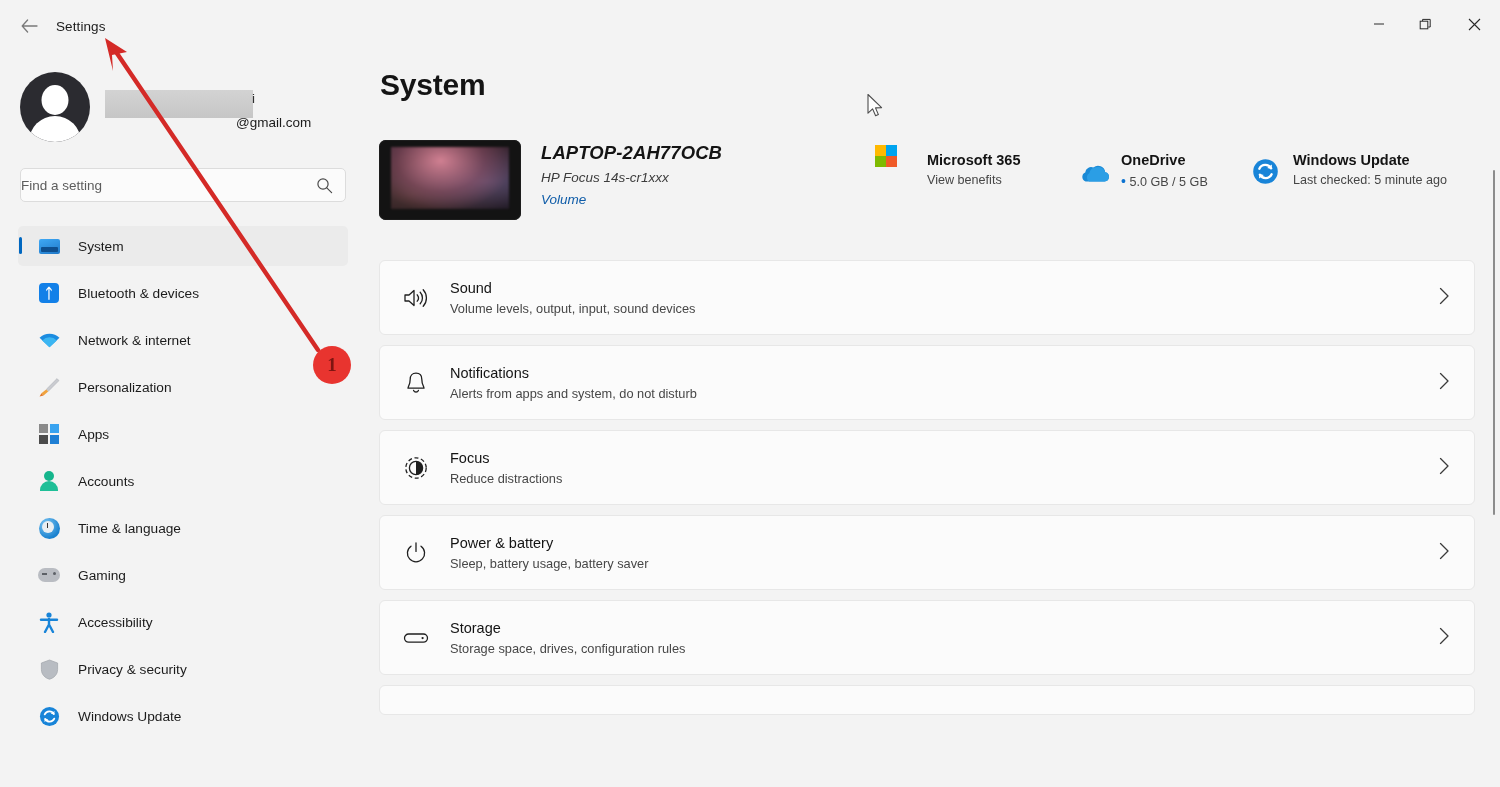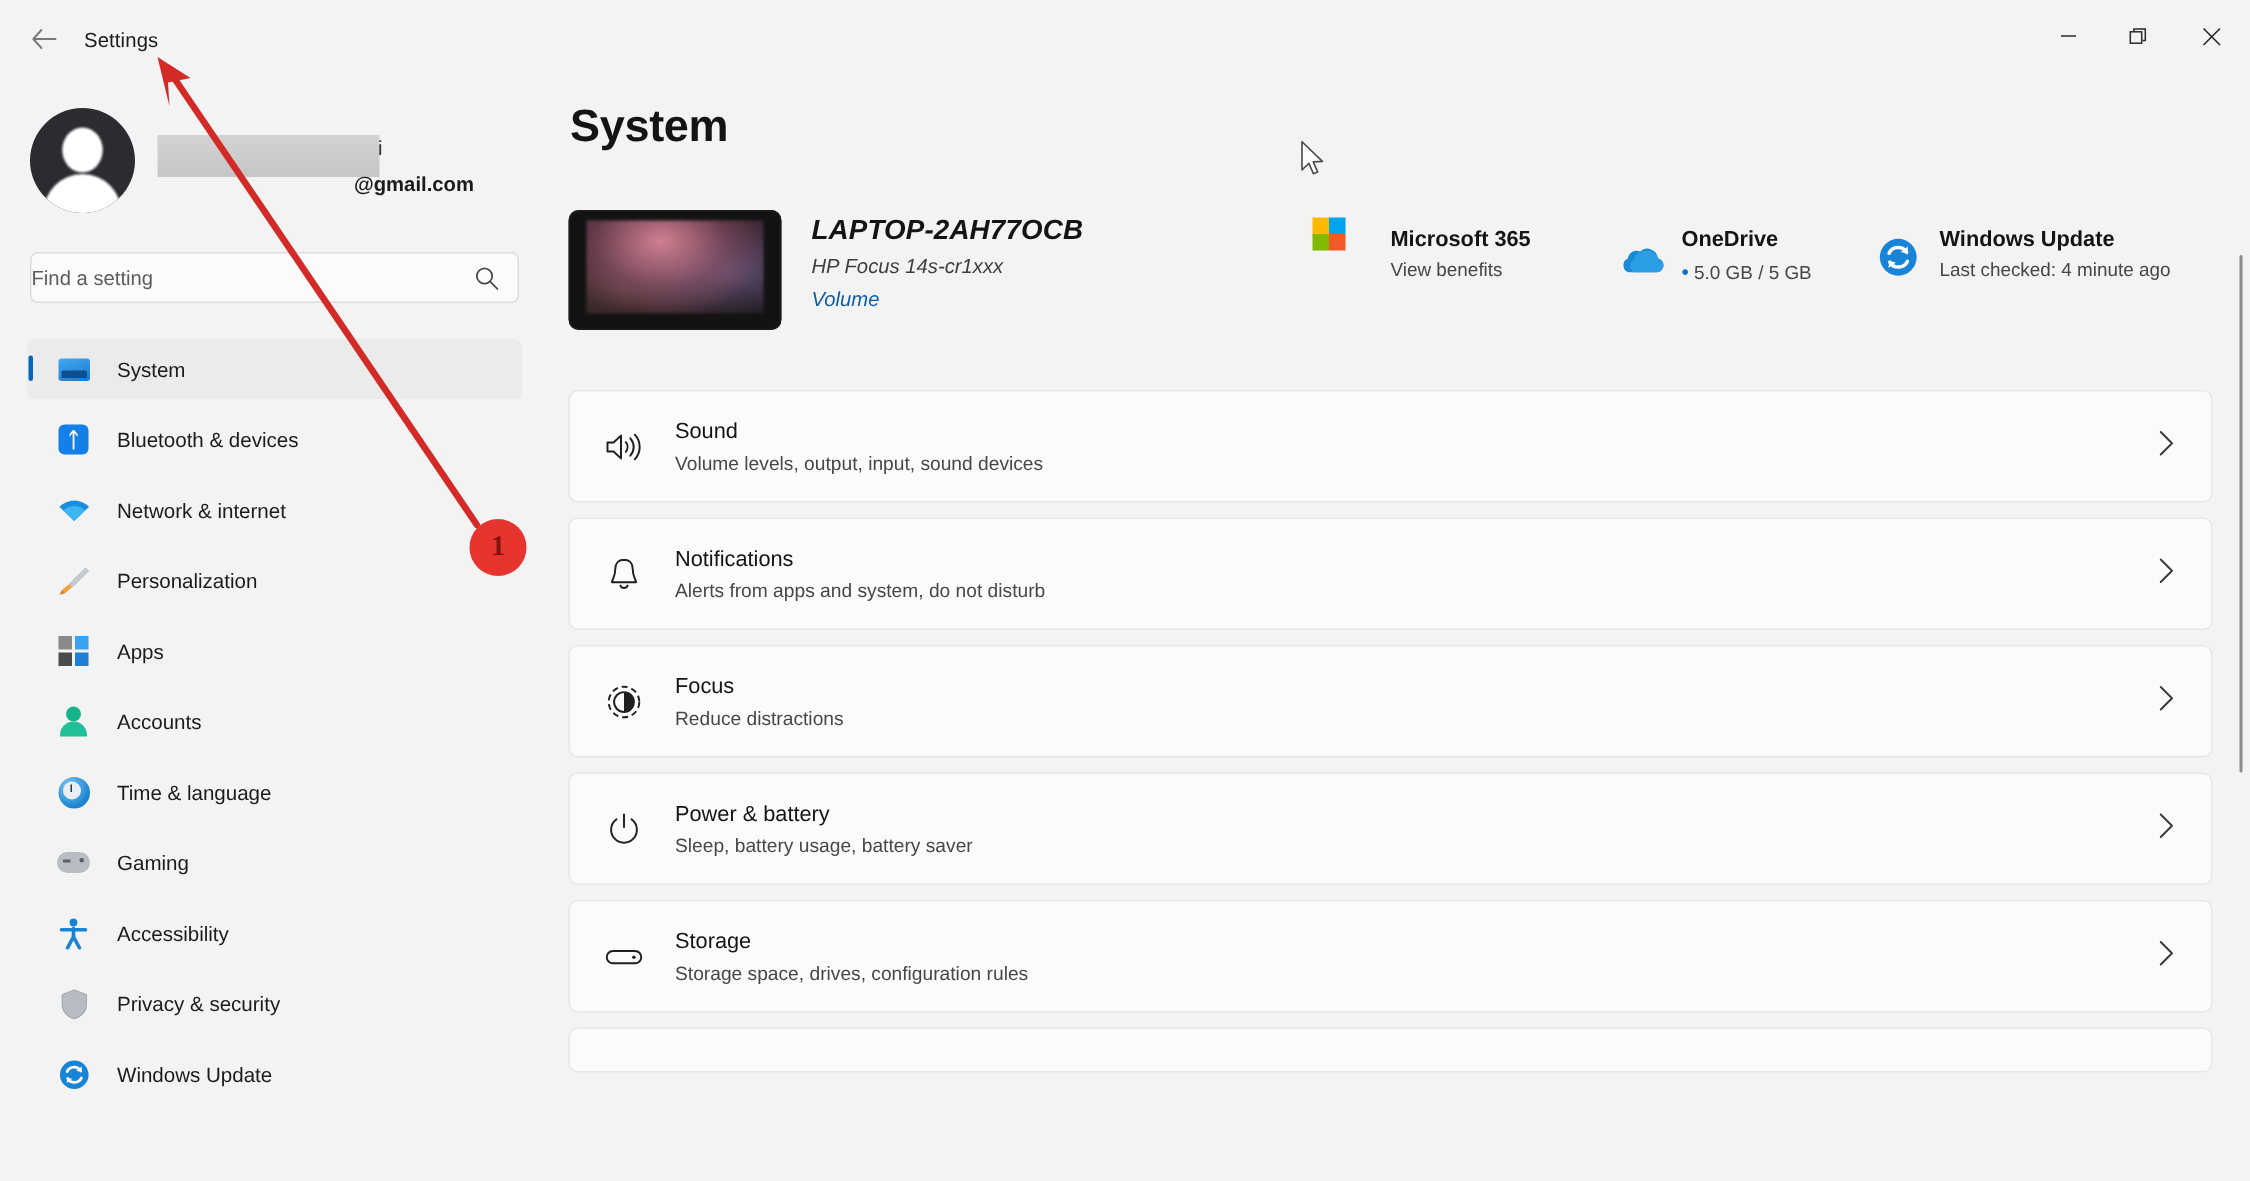--- a/index.html
+++ b/index.html
@@ -60,21 +60,21 @@
   .acct-name-redact {
     position: absolute; left: 85px; top: 22px; width: 148px; height: 28px;
     background: linear-gradient(180deg,#d3d3d3,#c6c6c6);
   }
   .acct-tail {
     position: absolute; left: 232px; top: 24px;
     font-size: 13.5px; color: #303030; line-height: 14px;
   }
   .acct-email {
     position: absolute; left: 216px; top: 47px;
-    font-size: 13.5px; color: #1b1b1b; font-weight: bold;
+    font-size: 13.5px; color: #1b1b1b;
   }
 
   .searchbox {
     position: absolute; left: 20px; top: 120px; width: 326px; height: 34px;
     background: #fbfbfb; border: 1px solid #dcdcdc; border-radius: 5px;
     display: flex; align-items: center;
   }
   .searchbox .ph { font-size: 13.5px; color: #5c5c5c; margin-left: 0; }
   .searchbox .sicon { position: absolute; right: 12px; top: 8px; color: #4a4a4a; }
 
@@ -412,21 +412,21 @@
           <svg width="27" height="27" viewBox="0 0 22 22" style="margin-top:2px">
             <circle cx="11" cy="11" r="10" fill="#1884d8"></circle>
             <path d="M15.6 8.4 A5.4 5.4 0 0 0 6 8.8" fill="none" stroke="#fff" stroke-width="1.9" stroke-linecap="round"></path>
             <path d="M6.4 13.6 A5.4 5.4 0 0 0 16 13.2" fill="none" stroke="#fff" stroke-width="1.9" stroke-linecap="round"></path>
             <path d="M16.3 5.2 L15.9 8.9 L12.3 8.2 Z" fill="#fff"></path>
             <path d="M5.7 16.8 L6.1 13.1 L9.7 13.8 Z" fill="#fff"></path>
           </svg>
         </span>
         <span>
           <span class="wtitle" style="display:block">Windows Update</span>
-          <span class="wsub" style="display:block">Last checked: 4 minute ago</span>
+          <span class="wsub" style="display:block">Last checked: 5 minute ago</span>
         </span>
       </div>
     </div>
 
     <div class="cards">
 
 
       <div class="card">
         <span class="cico">
           <svg width="26" height="22" viewBox="0 0 26 22">

